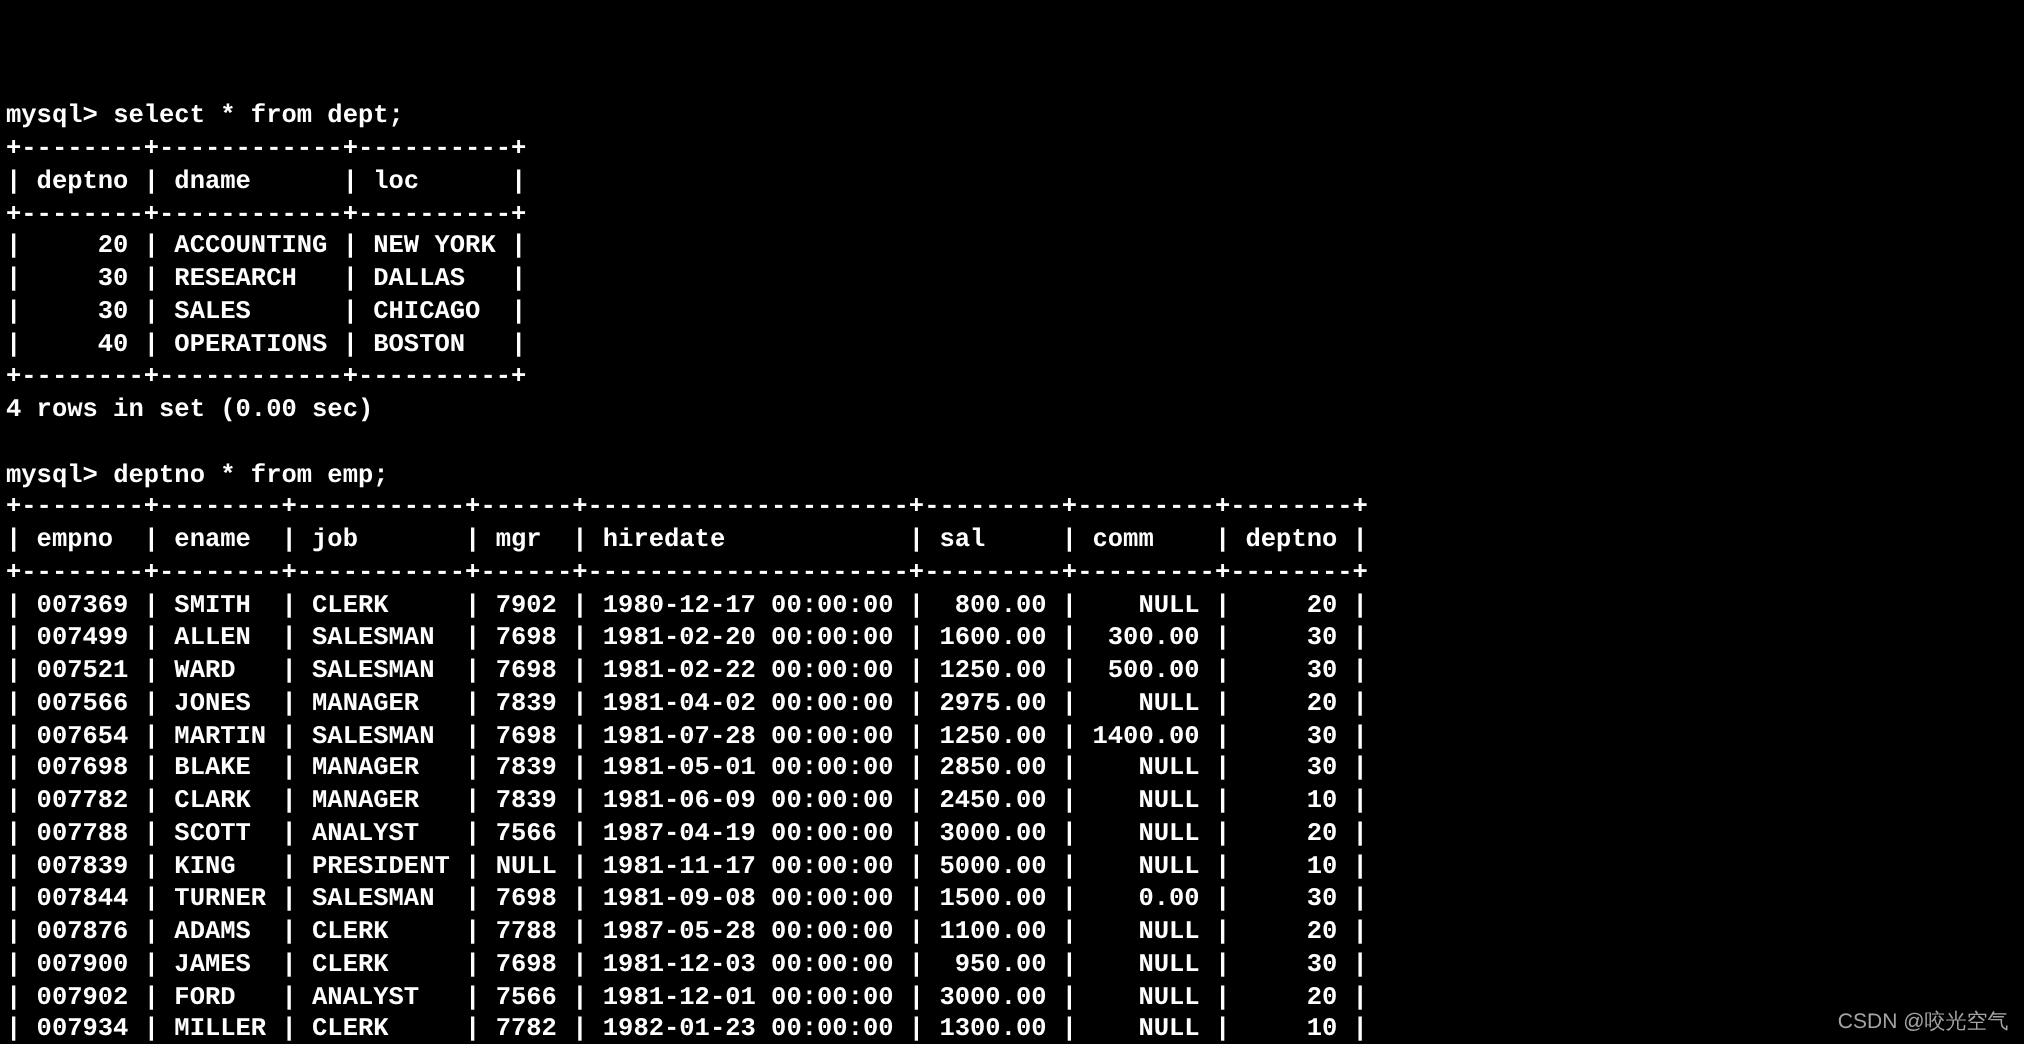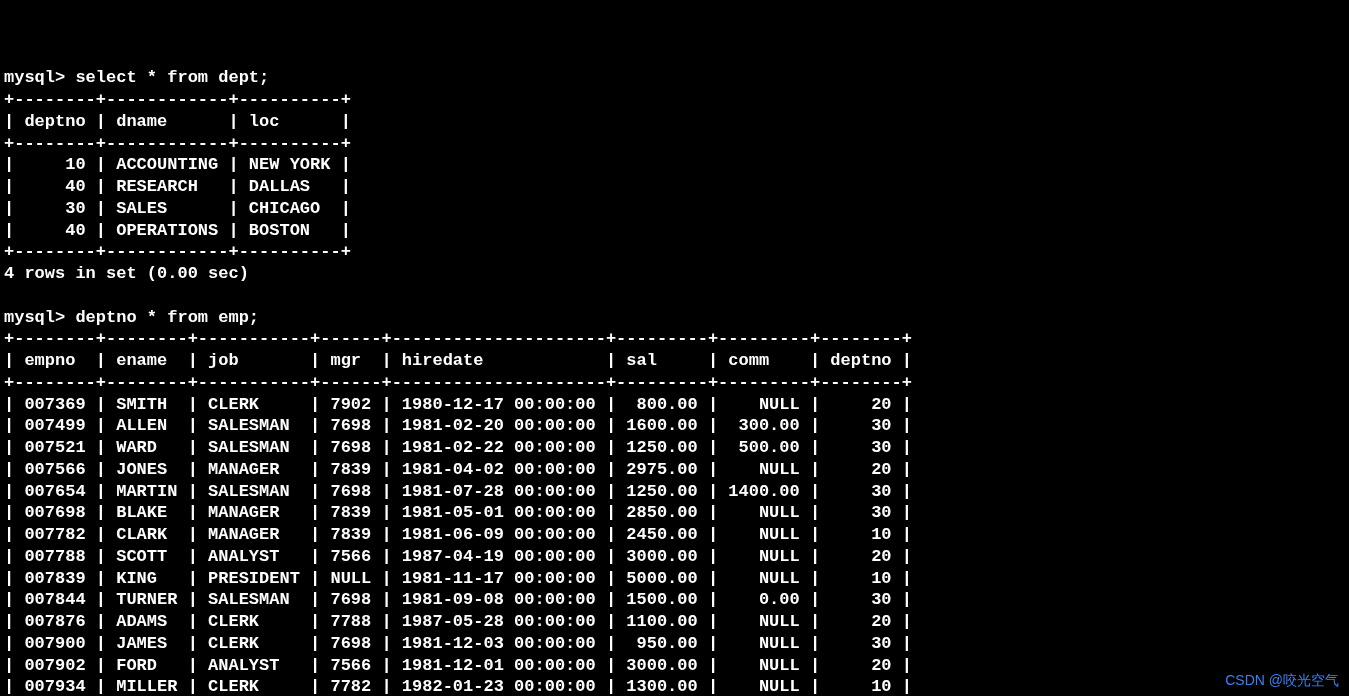--- a/index.html
+++ b/index.html
@@ -14,36 +14,36 @@
     line-height: 1.28;
     width: 1349px;
     height: 696px;
     box-sizing: border-box;
     overflow: hidden;
   }
   .watermark {
     position: fixed;
     right: 10px;
     bottom: 6px;
-    color: #3b82f6;
+    color: #a3a3a3;
     font-size: 14px;
     font-weight: normal;
     font-family: Arial, sans-serif;
   }
 </style>
 </head>
 <body>
 
 
 <div><span>mysql&gt;</span> <span>select * from dept;</span>
 <span>+--------+------------+----------+</span>
 <span>| deptno | dname      | loc      |</span>
 <span>+--------+------------+----------+</span>
-<span>|     10 | ACCOUNTING | NEW YORK |</span>
-<span>|     40 | RESEARCH   | DALLAS   |</span>
+<span>|     20 | ACCOUNTING | NEW YORK |</span>
+<span>|     30 | RESEARCH   | DALLAS   |</span>
 <span>|     30 | SALES      | CHICAGO  |</span>
 <span>|     40 | OPERATIONS | BOSTON   |</span>
 <span>+--------+------------+----------+</span>
 <span>4 rows in set (0.00 sec)</span>
 
 <span>mysql&gt;</span> <span>deptno * from emp;</span>
 <span>+--------+--------+-----------+------+---------------------+---------+---------+--------+</span>
 <span>| empno  | ename  | job       | mgr  | hiredate            | sal     | comm    | deptno |</span>
 <span>+--------+--------+-----------+------+---------------------+---------+---------+--------+</span>
 <span>| 007369 | SMITH  | CLERK     | 7902 | 1980-12-17 00:00:00 |  800.00 |    NULL |     20 |</span>

